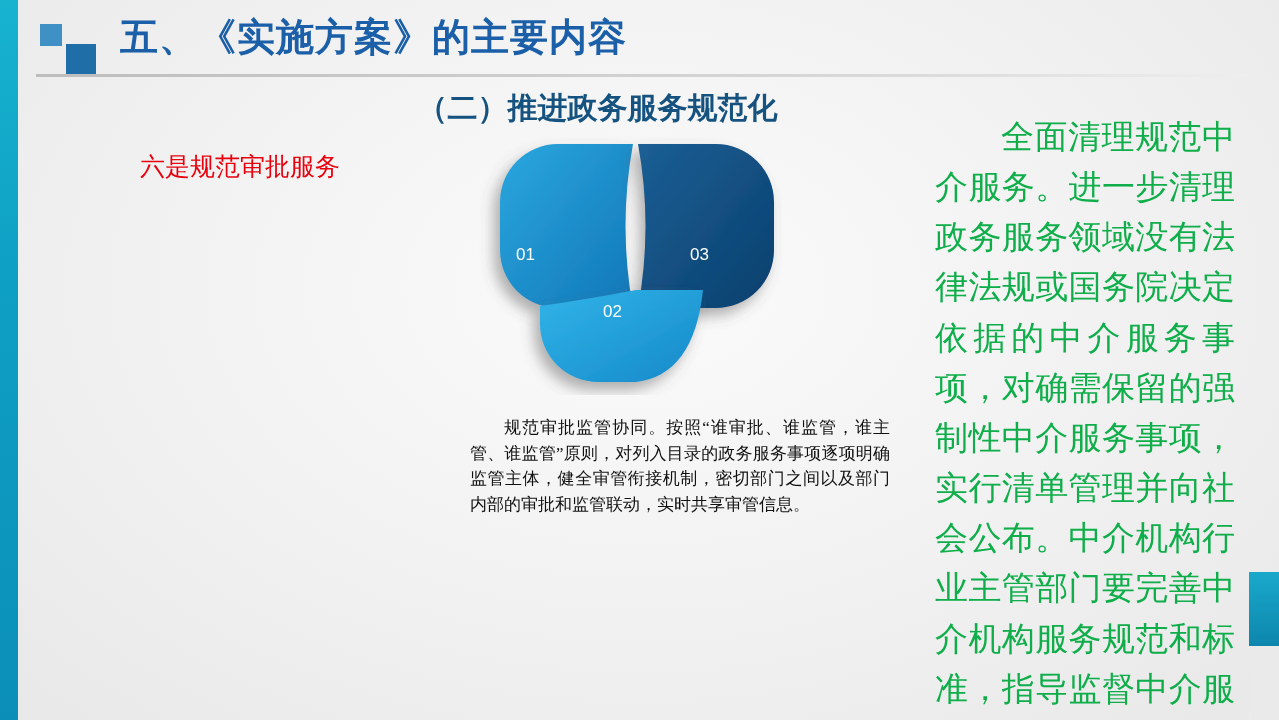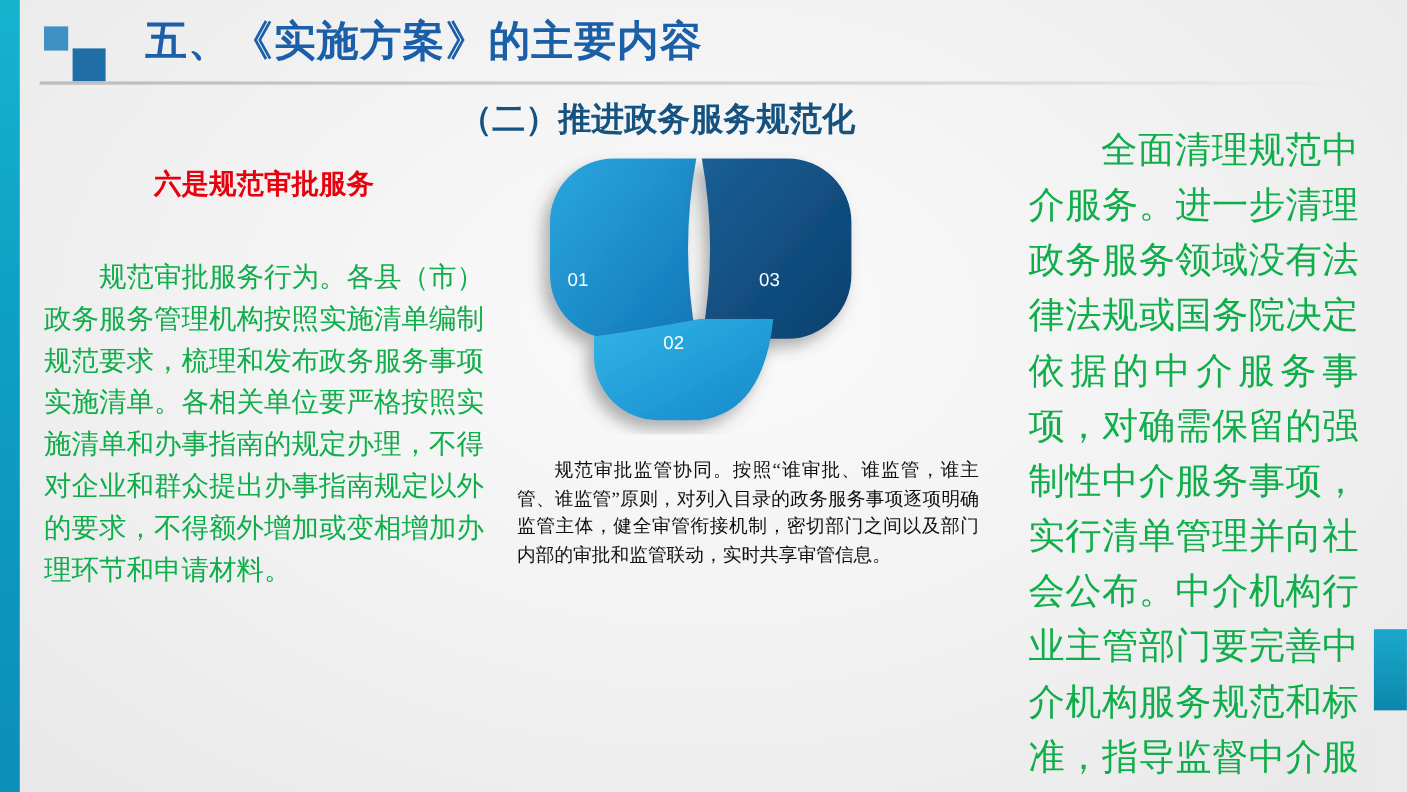--- a/index.html
+++ b/index.html
@@ -51,21 +51,21 @@
   
   .sq {
     position: absolute;
     background: #2d7fb8;
   }
   .sq1 { left: 40px; top: 24px; width: 22px; height: 22px; background:#3f90c4; }
   .sq2 { left: 66px; top: 44px; width: 30px; height: 30px; background:#1f6ea8; }
 
   .header-title {
     position: absolute;
-    left: 132px;
+    left: 120px;
     top: 12px;
     font-size: 38px;
     font-weight: bold;
     color: #1a5fa8;
     letter-spacing: 1px;
     font-family: "Liberation Serif", serif;
     white-space: nowrap;
   }
 
   .header-rule {
@@ -91,25 +91,25 @@
 
   
   .left-col {
     position: absolute;
     left: 40px;
     top: 150px;
     width: 400px;
   }
   .left-heading {
     font-size: 25px;
-    font-weight: bold;
+    font-weight: normal;
     color: #e8000d;
     text-align: center;
     font-family: "Liberation Serif", serif;
-    margin-bottom: 51px;
+    margin-bottom: 36px;
   }
   .left-body {
     font-size: 25px;
     line-height: 1.52;
     color: #0fae4a;
     text-align: justify;
     text-indent: 2em;
     font-family: "Liberation Serif", serif;
   }
 
@@ -174,21 +174,20 @@
 
   <div class="header-title">五、《实施方案》的主要内容</div>
   <div class="header-rule"></div>
 
   <div class="subtitle">
     <span class="subtitle-inner">（二）推进政务服务规范化</span>
   </div>
 
   <div class="left-col">
     <div class="left-heading">六是规范审批服务</div>
-    <div class="left-body">规范审批服务行为。各县（市）政务服务管理机构按照实施清单编制规范要求，梳理和发布政务服务事项实施清单。各相关单位要严格按照实施清单和办事指南的规定办理，不得对企业和群众提出办事指南规定以外的要求，不得额外增加或变相增加办理环节和申请材料。</div>
   </div>
 
   <div class="graphic">
     <svg width="340" height="265" viewBox="0 0 340 265">
       <defs>
         <linearGradient id="g1" x1="0" y1="0" x2="1" y2="1">
           <stop offset="0%" stop-color="#2ba7de"></stop>
           <stop offset="100%" stop-color="#1177b8"></stop>
         </linearGradient>
         <linearGradient id="g2" x1="0" y1="0" x2="1" y2="1">

